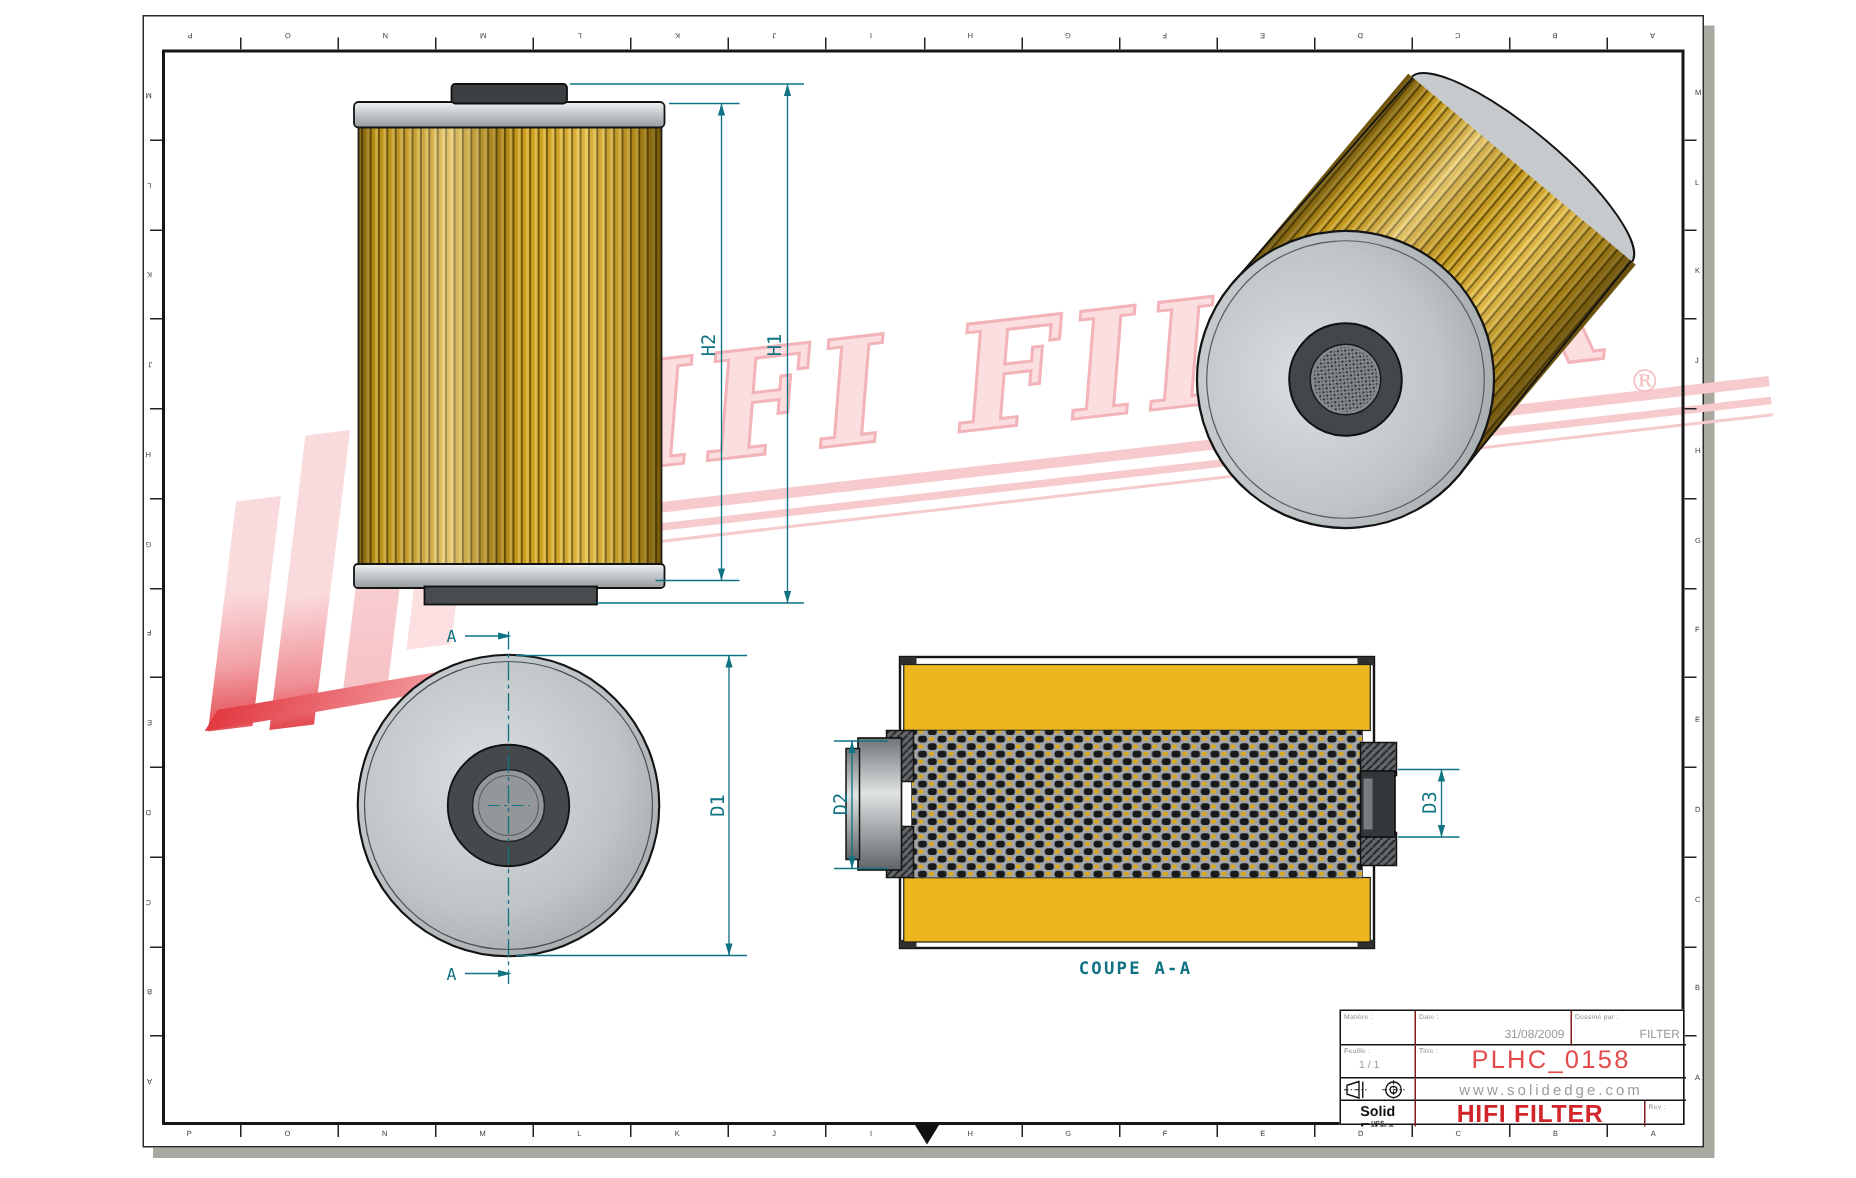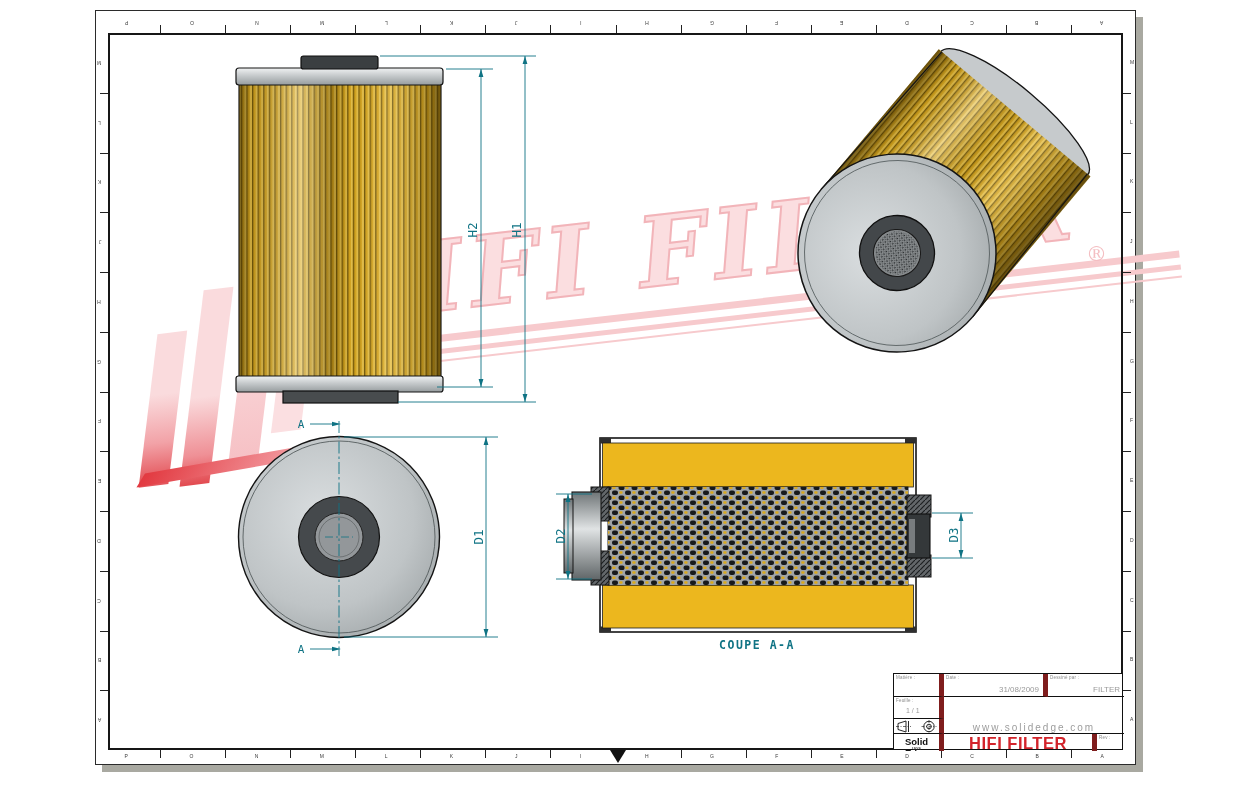--- a/index.html
+++ b/index.html
@@ -38,21 +38,21 @@
   .wm-b1{left:6px;top:38px;width:30px;height:150px;background:linear-gradient(to bottom,#fadbdd 40%,#f2a2a7 72%,#e4565c 96%);}
   .wm-b2{left:52px;top:0;width:30px;height:192px;background:linear-gradient(to bottom,#fadbdd 55%,#ef9096 85%,#e24a50);}
   .wm-b3{left:98px;top:24px;width:30px;height:152px;background:linear-gradient(to bottom,#fbdfe1,#f6c0c4);}
   .wm-b4{left:144px;top:0;width:30px;height:150px;background:#fbdfe1;}
   .wm-swoosh{position:absolute;left:-6px;top:170px;width:175px;height:13px;transform:skewX(-40deg) rotate(-3deg);
     background:linear-gradient(to right,#e23940,#f5abb0);}
   
   .draw{left:0;top:0;}
   
   .tblock{left:893px;top:673px;width:230px;height:77px;background:#fff;border:1.5px solid #111;box-sizing:border-box;}
-  .cell{position:absolute;box-sizing:border-box;border-right:5px solid #7f1d1d;border-bottom:1px solid #111;overflow:hidden;}
+  .cell{position:absolute;box-sizing:border-box;border-right:1px solid #7f1d1d;border-bottom:1px solid #111;overflow:hidden;}
   .lab{position:absolute;left:2px;top:1px;font-size:4.5px;color:#8a8a8a;letter-spacing:0.2px;}
   .val-gray{position:absolute;right:4px;bottom:2px;font-size:8px;color:#9a9a9a;}
   .sheetno{position:absolute;left:12px;bottom:4px;font-size:7px;color:#9a9a9a;}
   .dwgno{position:absolute;left:0;right:0;bottom:1px;text-align:center;font-size:17px;color:#e34b4b;letter-spacing:1.5px;}
   .www{position:absolute;left:0;right:0;top:3px;text-align:center;font-size:10px;color:#9d9d9d;letter-spacing:2px;}
   .company{position:absolute;left:0;right:0;top:0;text-align:center;font-size:16.5px;font-weight:bold;color:#d2242b;letter-spacing:0.5px;}
   .cadname{position:absolute;left:0;right:0;top:2px;text-align:center;font-size:9.5px;font-weight:bold;color:#111;}
   .cadsub{position:absolute;left:0;right:0;top:12px;text-align:center;font-size:4px;font-weight:bold;color:#333;}
 </style>
 </head>
@@ -362,20 +362,24 @@
   </div>
   <div class="cell" style="left:154px;top:0;width:76px;height:23px;border-right:none;">
     <span class="lab">Dessiné par :</span>
     <span class="val-gray">FILTER</span>
   </div>
 
   <div class="cell" style="left:0;top:23px;width:50px;height:22px;">
     <span class="lab">Feuille :</span>
     <span class="sheetno">1 / 1</span>
   </div>
+  <div class="cell" style="left:50px;top:23px;width:180px;height:22px;border-right:none;">
+    <span class="lab">Titre :</span>
+    <span class="dwgno">PLHC_0158</span>
+  </div>
 
   <div class="cell" style="left:0;top:45px;width:50px;height:15px;">
     <svg width="46" height="13" style="position:absolute;left:2px;top:1px;">
       <polygon points="2,3.5 10,1 10,12 2,9.5" fill="none" stroke="#111" stroke-width="0.9"></polygon>
       <line x1="12.5" y1="1" x2="12.5" y2="12" stroke="#111" stroke-width="0.9"></line>
       <line x1="0" y1="6.5" x2="15" y2="6.5" stroke="#111" stroke-width="0.6" stroke-dasharray="3 1.5 1 1.5"></line>
       <circle cx="33" cy="6.5" r="5.2" fill="none" stroke="#111" stroke-width="0.9"></circle>
       <circle cx="33" cy="6.5" r="2.3" fill="none" stroke="#111" stroke-width="0.9"></circle>
       <line x1="25.5" y1="6.5" x2="40.5" y2="6.5" stroke="#111" stroke-width="0.6" stroke-dasharray="3 1.5 1 1.5"></line>
       <line x1="33" y1="0" x2="33" y2="13" stroke="#111" stroke-width="0.6" stroke-dasharray="3 1.5 1 1.5"></line>

